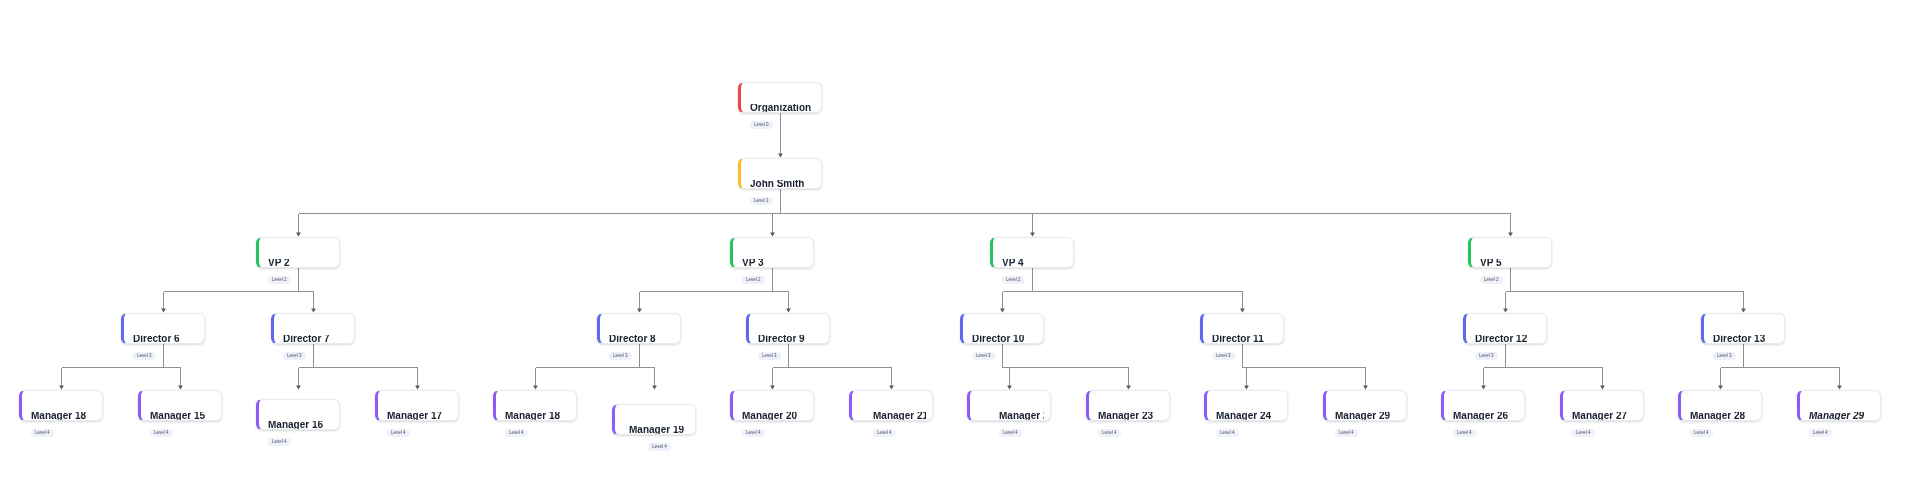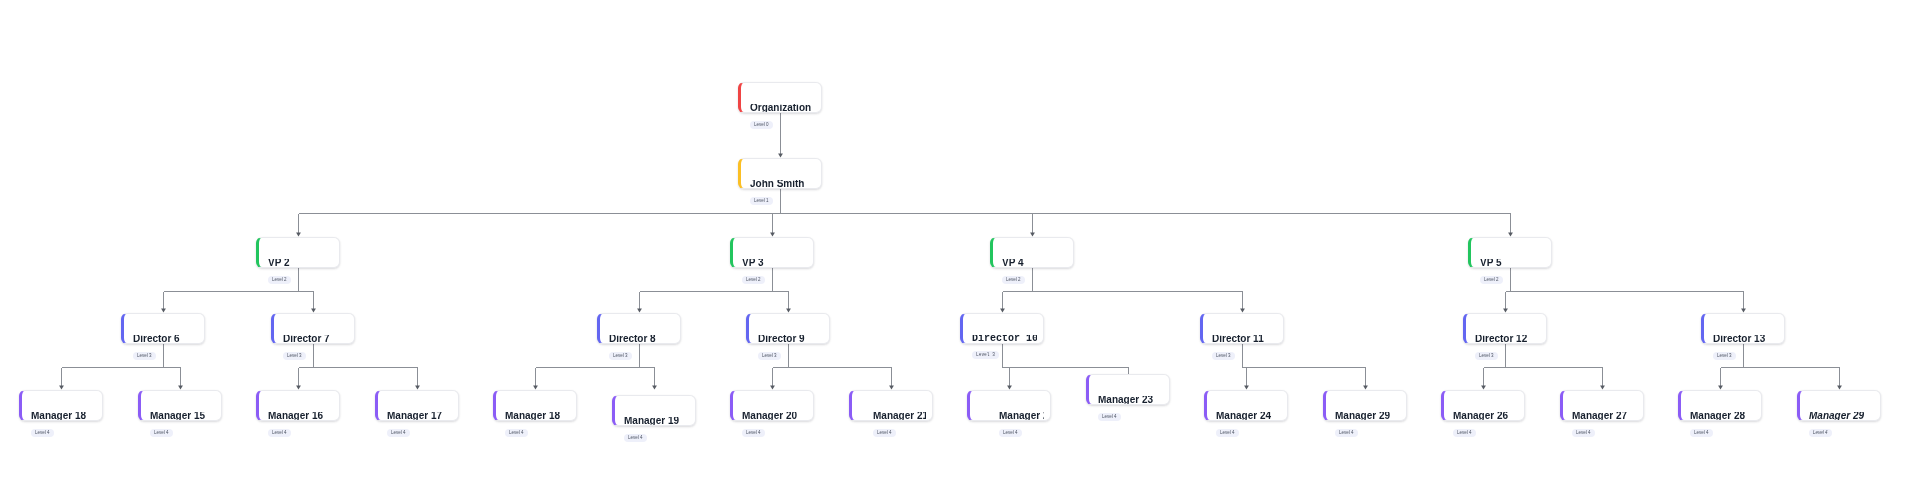--- a/index.html
+++ b/index.html
@@ -152,34 +152,34 @@
       <div class="org-card" style="left: 738px; top: 82px; border-left-color: rgb(239, 68, 68);"><span class="node-title">Organization</span><span class="node-badge">Level 0</span></div>
       <div class="org-card" style="left: 738px; top: 158px; border-left-color: rgb(251, 191, 36);"><span class="node-title">John Smith</span><span class="node-badge">Level 1</span></div>
       <div class="org-card" style="left: 256px; top: 237px; border-left-color: rgb(34, 197, 94);"><span class="node-title">VP 2</span><span class="node-badge">Level 2</span></div>
       <div class="org-card" style="left: 730px; top: 237px; border-left-color: rgb(34, 197, 94);"><span class="node-title">VP 3</span><span class="node-badge">Level 2</span></div>
       <div class="org-card" style="left: 990px; top: 237px; border-left-color: rgb(34, 197, 94);"><span class="node-title">VP 4</span><span class="node-badge">Level 2</span></div>
       <div class="org-card" style="left: 1468px; top: 237px; border-left-color: rgb(34, 197, 94);"><span class="node-title">VP 5</span><span class="node-badge">Level 2</span></div>
       <div class="org-card" style="left: 121px; top: 313px; border-left-color: rgb(99, 102, 241);"><span class="node-title">Director 6</span><span class="node-badge">Level 3</span></div>
       <div class="org-card" style="left: 271px; top: 313px; border-left-color: rgb(99, 102, 241);"><span class="node-title">Director 7</span><span class="node-badge">Level 3</span></div>
       <div class="org-card" style="left: 597px; top: 313px; border-left-color: rgb(99, 102, 241);"><span class="node-title">Director 8</span><span class="node-badge">Level 3</span></div>
       <div class="org-card" style="left: 746px; top: 313px; border-left-color: rgb(99, 102, 241);"><span class="node-title">Director 9</span><span class="node-badge">Level 3</span></div>
-      <div class="org-card" style="left: 960px; top: 313px; border-left-color: rgb(99, 102, 241); font-family: Liberation Mono, monospace;"><span class="node-title">Director 10</span><span class="node-badge">Level 3</span></div>
+      <div class="org-card" style="left: 960px; top: 313px; border-left-color: rgb(99, 102, 241);"><span class="node-title">Director 10</span><span class="node-badge">Level 3</span></div>
       <div class="org-card" style="left: 1200px; top: 313px; border-left-color: rgb(99, 102, 241);"><span class="node-title">Director 11</span><span class="node-badge">Level 3</span></div>
       <div class="org-card" style="left: 1463px; top: 313px; border-left-color: rgb(99, 102, 241);"><span class="node-title">Director 12</span><span class="node-badge">Level 3</span></div>
       <div class="org-card" style="left: 1701px; top: 313px; border-left-color: rgb(99, 102, 241);"><span class="node-title">Director 13</span><span class="node-badge">Level 3</span></div>
       <div class="org-card" style="left: 19px; top: 390px; border-left-color: rgb(139, 92, 246);"><span class="node-title">Manager 18</span><span class="node-badge">Level 4</span></div>
       <div class="org-card" style="left: 138px; top: 390px; border-left-color: rgb(139, 92, 246);"><span class="node-title">Manager 15</span><span class="node-badge">Level 4</span></div>
-      <div class="org-card" style="left: 256px; top: 390px; border-left-color: rgb(139, 92, 246);"><span class="node-title">Manager 16</span><span class="node-badge">Level 4</span></div>
+      <div class="org-card" style="left: 256px; top: 399px; border-left-color: rgb(139, 92, 246);"><span class="node-title">Manager 16</span><span class="node-badge">Level 4</span></div>
       <div class="org-card" style="left: 375px; top: 390px; border-left-color: rgb(139, 92, 246);"><span class="node-title">Manager 17</span><span class="node-badge">Level 4</span></div>
       <div class="org-card" style="left: 493px; top: 390px; border-left-color: rgb(139, 92, 246);"><span class="node-title">Manager 18</span><span class="node-badge">Level 4</span></div>
-      <div class="org-card" style="left: 612px; top: 395px; border-left-color: rgb(139, 92, 246);"><span class="node-title">Manager 19</span><span class="node-badge">Level 4</span></div>
+      <div class="org-card" style="left: 612px; top: 404px; border-left-color: rgb(139, 92, 246); text-align: center;"><span class="node-title">Manager 19</span><span class="node-badge">Level 4</span></div>
       <div class="org-card" style="left: 730px; top: 390px; border-left-color: rgb(139, 92, 246); text-decoration: underline;"><span class="node-title">Manager 20</span><span class="node-badge">Level 4</span></div>
       <div class="org-card" style="left: 849px; top: 390px; border-left-color: rgb(139, 92, 246); padding-left: 12px;"><span class="node-title">Manager 21</span><span class="node-badge">Level 4</span></div>
       <div class="org-card" style="left: 967px; top: 390px; border-left-color: rgb(139, 92, 246); padding-left: 20px;"><span class="node-title">Manager 22</span><span class="node-badge">Level 4</span></div>
-      <div class="org-card" style="left: 1086px; top: 374px; border-left-color: rgb(139, 92, 246);"><span class="node-title">Manager 23</span><span class="node-badge">Level 4</span></div>
+      <div class="org-card" style="left: 1086px; top: 390px; border-left-color: rgb(139, 92, 246);"><span class="node-title">Manager 23</span><span class="node-badge">Level 4</span></div>
       <div class="org-card" style="left: 1204px; top: 390px; border-left-color: rgb(139, 92, 246);"><span class="node-title">Manager 24</span><span class="node-badge">Level 4</span></div>
       <div class="org-card" style="left: 1323px; top: 390px; border-left-color: rgb(139, 92, 246);"><span class="node-title">Manager 29</span><span class="node-badge">Level 4</span></div>
       <div class="org-card" style="left: 1441px; top: 390px; border-left-color: rgb(139, 92, 246);"><span class="node-title">Manager 26</span><span class="node-badge">Level 4</span></div>
       <div class="org-card" style="left: 1560px; top: 390px; border-left-color: rgb(139, 92, 246);"><span class="node-title">Manager 27</span><span class="node-badge">Level 4</span></div>
       <div class="org-card" style="left: 1678px; top: 390px; border-left-color: rgb(139, 92, 246);"><span class="node-title">Manager 28</span><span class="node-badge">Level 4</span></div>
       <div class="org-card" style="left: 1797px; top: 390px; border-left-color: rgb(139, 92, 246); font-style: italic;"><span class="node-title">Manager 29</span><span class="node-badge">Level 4</span></div>
     </div>
 </div>
 
 </body></html>

